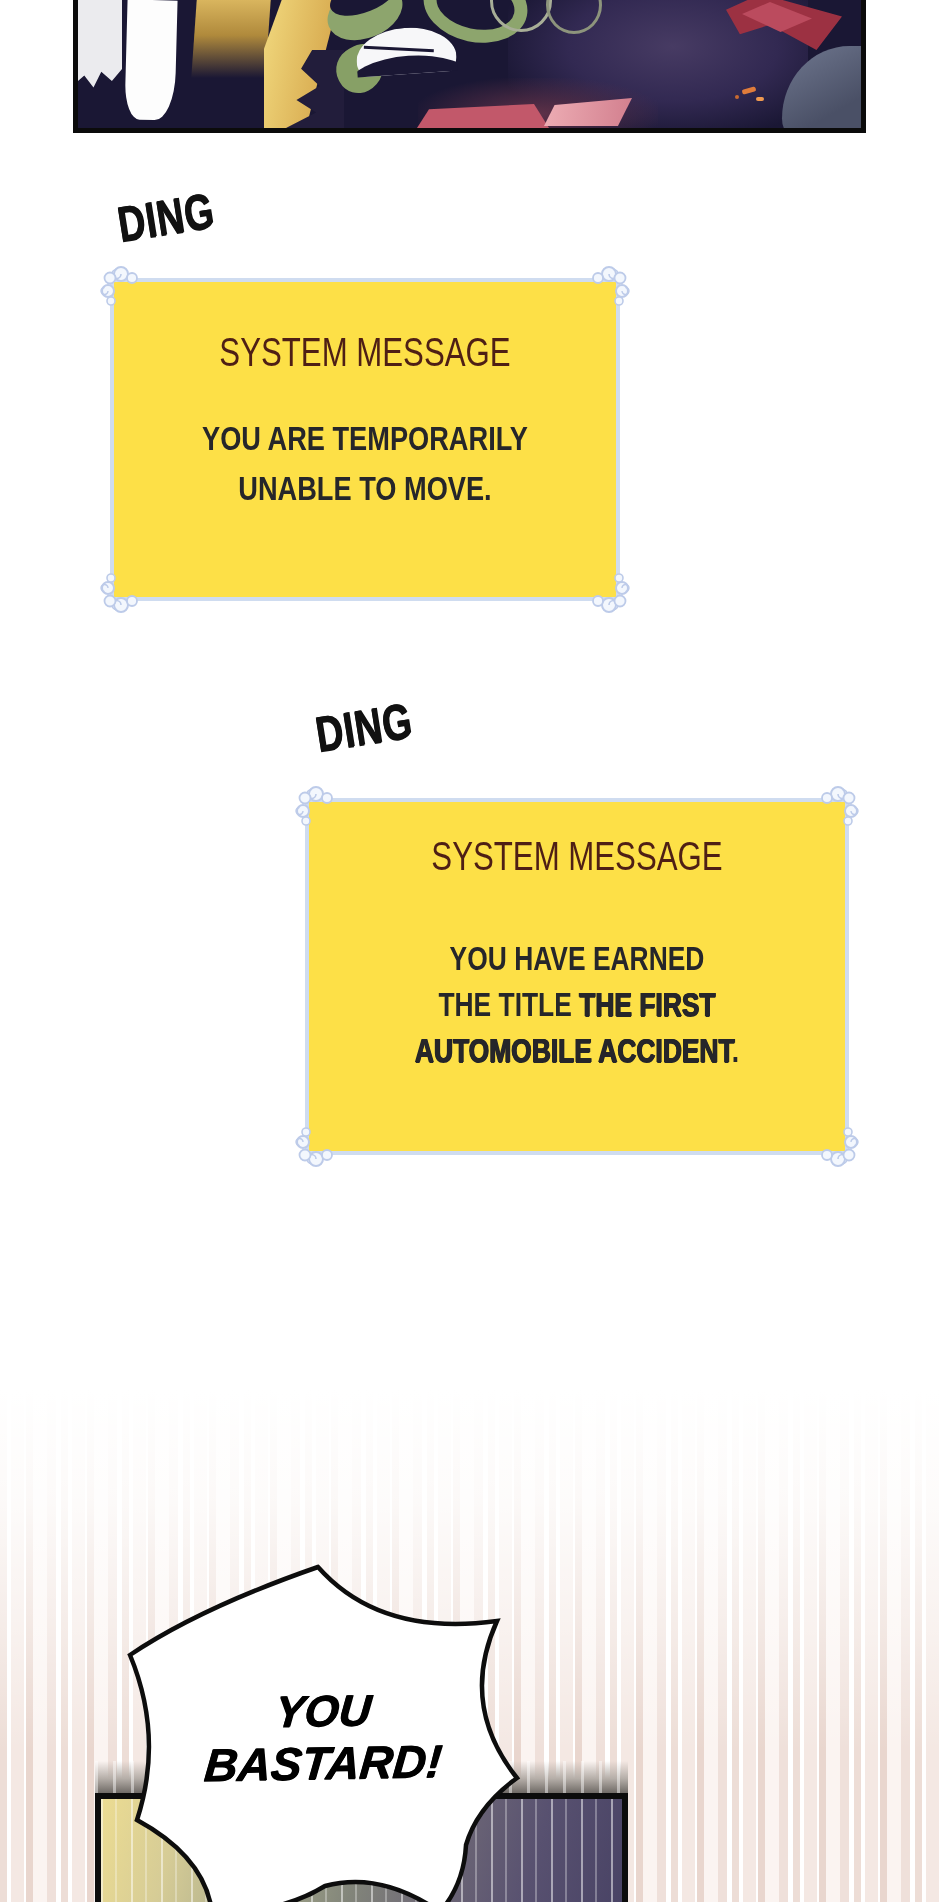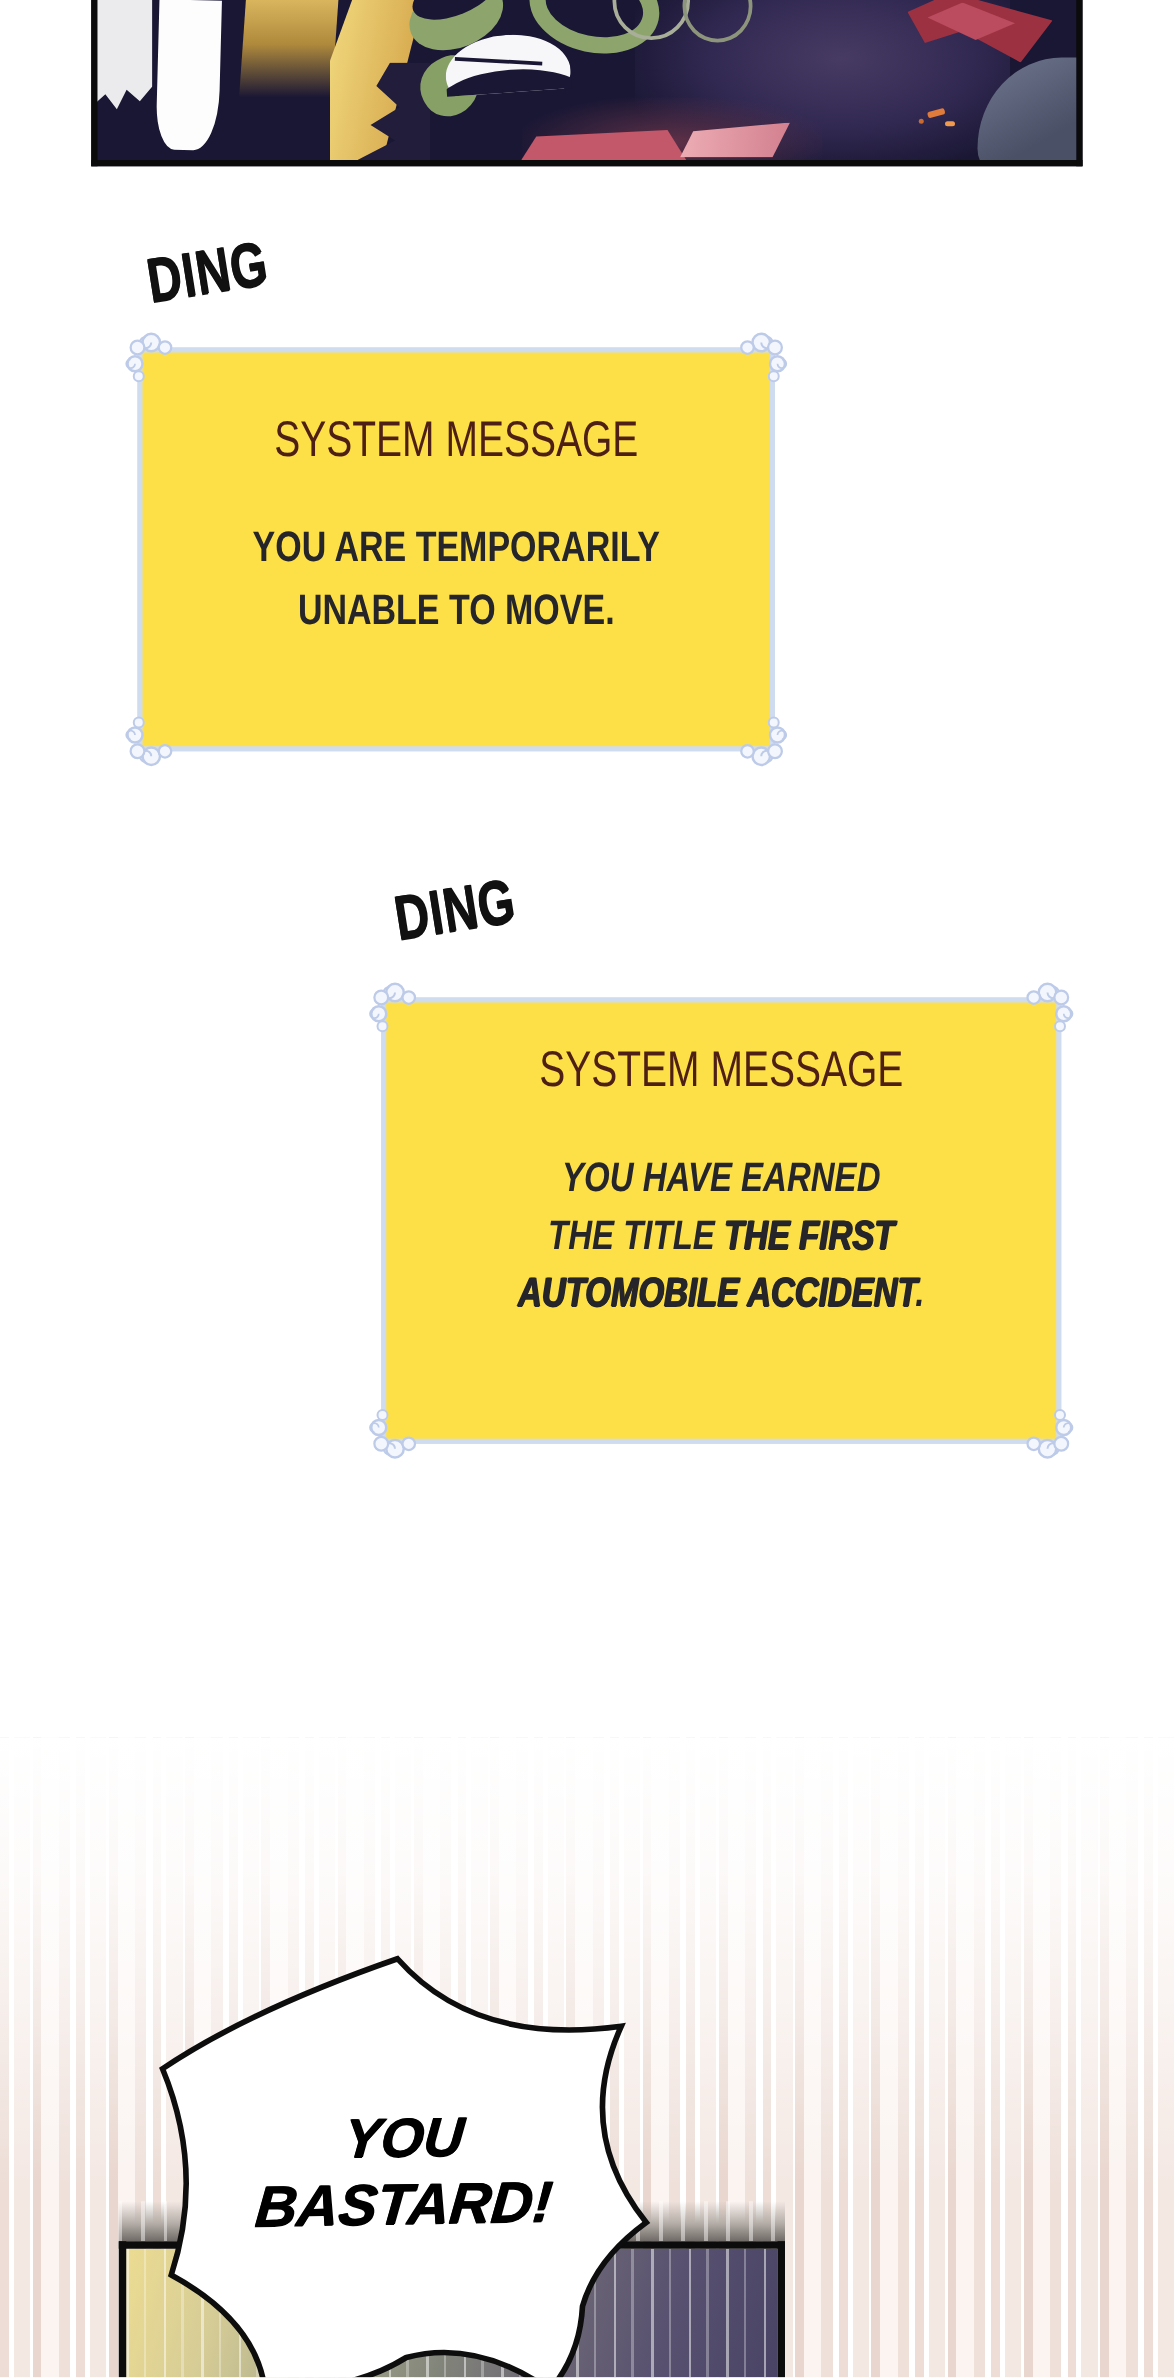--- a/index.html
+++ b/index.html
@@ -84,21 +84,21 @@
   .msg-box-1 { left:110px; top:278px; width:510px; height:323px; }
   .msg-box-2 { left:305px; top:798px; width:544px; height:357px; }
   .msg-title {
     display:inline-block; width:100%; color:#4e1f15; font-size:40px; font-weight:400;
     transform:scaleX(0.78); letter-spacing:0px; white-space:nowrap;
   }
   .msg-box-1 .msg-title { margin-top:48px; }
   .msg-box-2 .msg-title { margin-top:32px; }
   .msg-body { color:#26262a; font-weight:700; font-size:34px; }
   .msg-box-1 .msg-body { margin-top:38px; line-height:50px; }
-  .msg-box-2 .msg-body { margin-top:40px; line-height:46px; font-size:33px;font-style:italic; }
+  .msg-box-2 .msg-body { margin-top:57px; line-height:46px; font-size:33px; }
   .msg-line { display:inline-block; width:100%; transform:scaleX(0.80); white-space:nowrap; }
   .xbold { text-shadow:0.8px 0 currentColor, -0.8px 0 currentColor, 0 0.6px currentColor; }
 
   .orn { position:absolute; width:44px; height:44px; }
   .orn svg { width:100%; height:100%; display:block; }
   .orn-tl { left:-15px; top:-17px; }
   .orn-tr { right:-15px; top:-17px; transform:scaleX(-1); }
   .orn-bl { left:-15px; bottom:-17px; transform:scaleY(-1); }
   .orn-br { right:-15px; bottom:-17px; transform:scale(-1,-1); }
 

